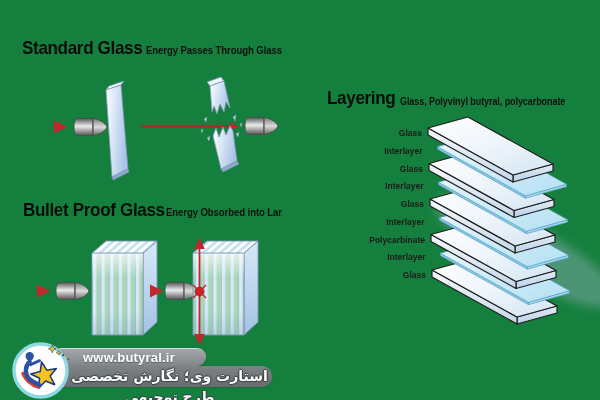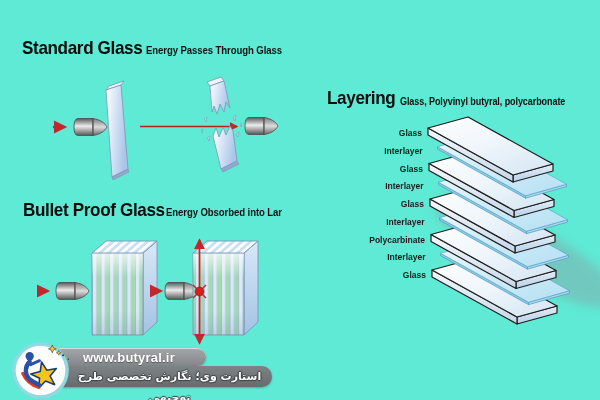--- a/index.html
+++ b/index.html
@@ -25,34 +25,34 @@
   .bar-top {
     left:52px; top:348px; width:154px; height:18px; line-height:18px;
     font-size:13px; letter-spacing:.2px;
     background:linear-gradient(#a2a6a8,#828688);
     border-top:1px solid #d8dbdc; border-radius:9px;
     box-shadow:0 1px 2px rgba(50,60,60,.35);
   }
   .bar-top span { text-shadow:0 1px 1px #55595b; }
   .bar-bottom {
     left:15px; top:366px; width:257px; height:21px; line-height:21px;
-    font-size:11px; background:linear-gradient(#7e8386,#666b6e);
+    font-size:14px; background:linear-gradient(#7e8386,#666b6e);
     border-radius:10px; padding-left:52px;
     box-shadow:0 1px 2px rgba(50,60,60,.35);
   }
   .bar-bottom span {
     font-family:"DejaVu Sans", sans-serif;
     text-shadow:0 1px 1px #3c4144, 0 -1px 1px #3c4144, 1px 0 1px #3c4144, -1px 0 1px #3c4144;
   }
   .logo { position:absolute; left:11px; top:341px; width:59px; height:59px; }
 </style>
 </head>
 <body>
 
-<div class="canvas" style="background: #5eead4; text-decoration: underline;">
+<div class="canvas" style="background: #15803d; text-decoration: underline;">
 
   <div class="h-title" style="left:22px; top:37px;">Standard Glass</div>
   <div class="h-sub" style="left:146px; top:44px;">Energy Passes Through Glass</div>
 
   <div class="h-title" style="left:23px; top:199px;">Bullet Proof Glass</div>
   <div class="h-sub" style="left:166px; top:206px;">Energy Obsorbed into Lar</div>
 
   <div class="h-title" style="left:327px; top:87px;">Layering</div>
   <div class="h-sub" style="left:400px; top:95px; transform:scaleX(.82);">Glass, Polyvinyl butyral, polycarbonate</div>
 

